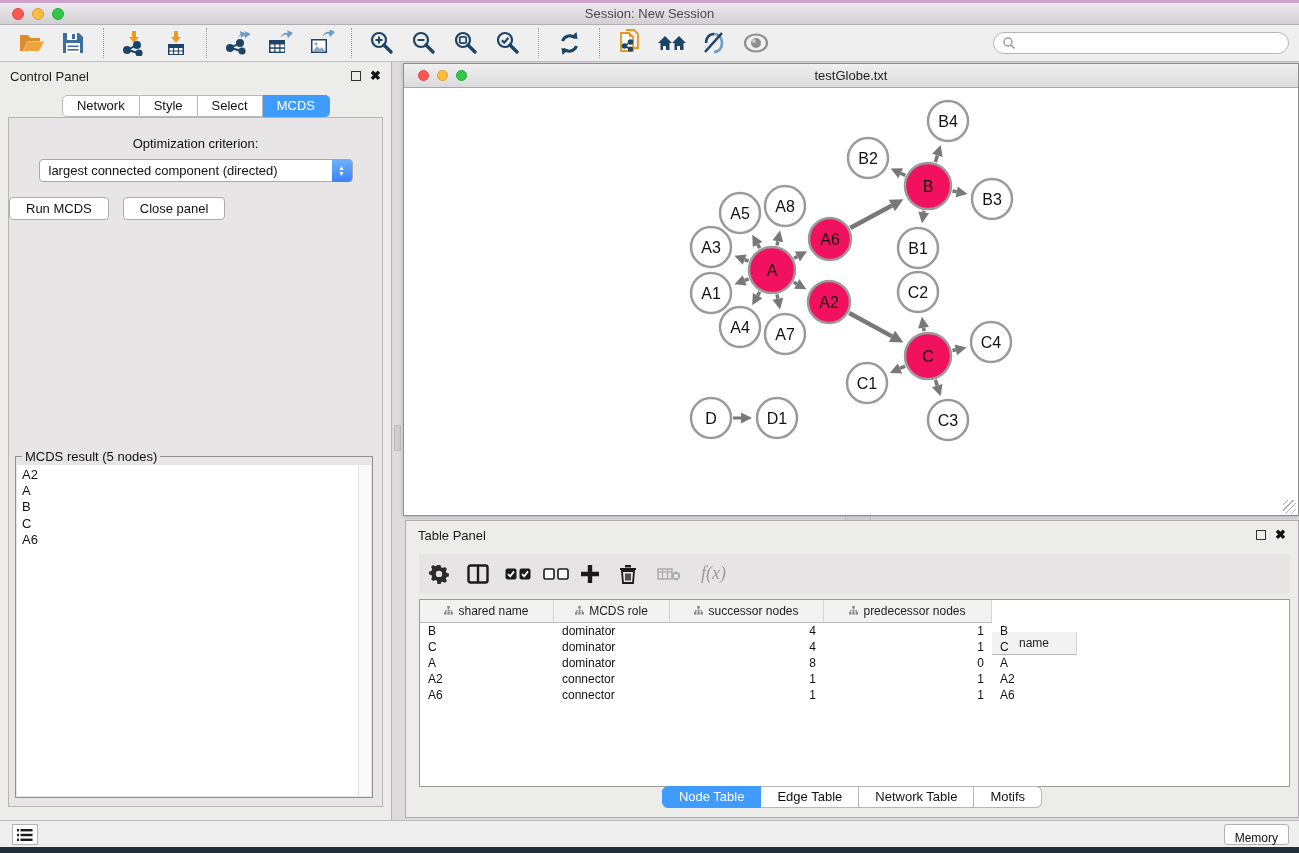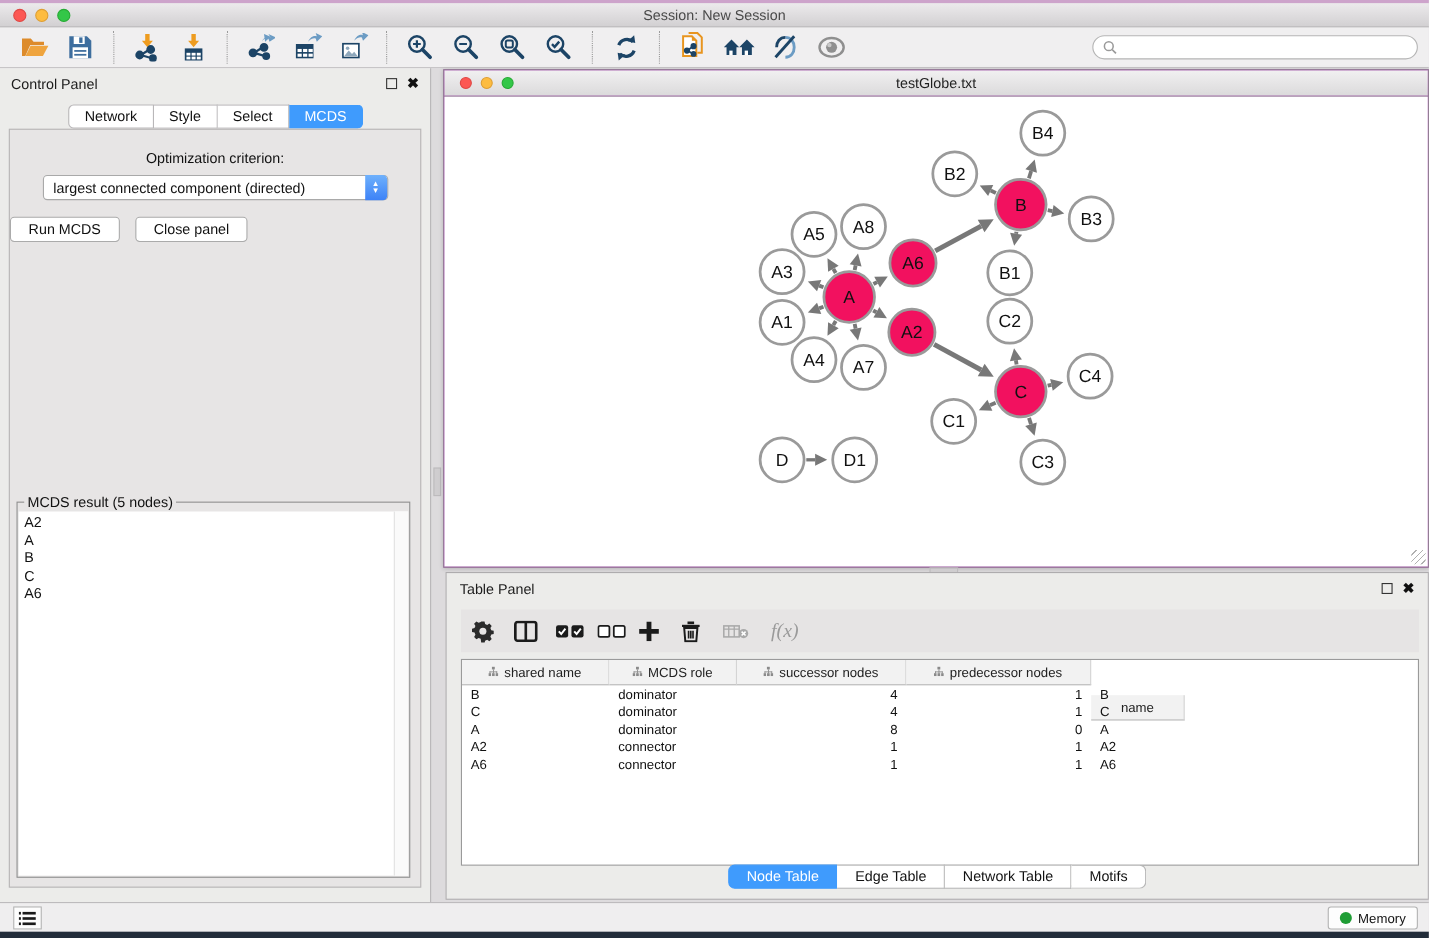--- a/index.html
+++ b/index.html
@@ -60,21 +60,21 @@
   .result-group { position:absolute; left:6px; right:9px; top:338px; bottom:8px; border:1px solid #8f8f8f; }
   .result-legend { position:absolute; left:6px; top:-8px; background:#e7e5e5; padding:0 3px; font-size:13px; color:#111; }
   .result-list { position:absolute; left:1px; right:1px; top:8px; bottom:1px; background:#fff; overflow:hidden;
     padding:2px 0 0 5px; font-size:13px; line-height:16.2px; color:#111; }
   .result-scrollbar { position:absolute; right:1px; top:8px; bottom:1px; width:13px; background:#fafafa; border-left:1px solid #e2e2e2; }
 
   
   .v-divider-handle { position:absolute; left:394px; top:425px; width:7px; height:26px; background:#cfcdcf; border:1px solid #bdbbbd; }
 
   
-  .net-window { position:absolute; left:403px; top:63px; width:896px; height:453px; border:1px solid #8e8e8e; background:#a21caf;
+  .net-window { position:absolute; left:403px; top:63px; width:896px; height:453px; border:1px solid #8e8e8e; background:#fdba74;
     box-shadow:0 1px 4px rgba(0,0,0,0.18); }
   .net-titlebar { height:24px; background:linear-gradient(#f1f0f1,#dbdadb); border-bottom:1px solid #a8a8a8;
     display:flex; align-items:center; position:relative; }
   .net-titlebar .tl-group { margin-left:14px; }
   .net-titlebar .tl { width:11px; height:11px; }
   .net-title { position:absolute; left:0; right:0; text-align:center; font-size:13px; color:#1f1f1f; }
   .net-canvas { position:absolute; left:0; top:24px; right:0; bottom:0; background:#fff; overflow:hidden; }
   .resize-grip { position:absolute; right:2px; bottom:2px; width:13px; height:13px;
     background:repeating-linear-gradient(135deg, transparent 0 3px, #b0b0b0 3px 4px); }
 
@@ -103,21 +103,21 @@
     font-size:13px; color:#111; }
   .tp-tab:first-child { border-left:1px solid #b6b6b6; border-radius:6px 0 0 6px; }
   .tp-tab:last-child { border-radius:0 6px 6px 0; }
   .tp-tab.active { background:#3f9bfd; border-color:#3f9bfd; color:#fff; }
 
   
   .status-bar { position:absolute; left:0; top:820px; width:1299px; height:27px; background:#efeeef; border-top:1px solid #bdbbbd; }
   .statuslist-btn { position:absolute; left:12px; top:3px; width:26px; height:21px; background:#fdfdfd; border:1px solid #b2b2b2;
     display:flex; align-items:center; justify-content:center; }
   .memory-btn { position:absolute; right:10px; top:3px; height:21px; background:#fdfdfd; border:1px solid #b2b2b2; border-radius:3px;
-    display:flex; align-items:center; gap:6px; padding:0 10px; font-size:12px; color:#111; }
+    display:flex; align-items:center; gap:6px; padding:0 10px; font-size:12px; color:#111;flex-direction:column; }
   .memory-dot { width:11px; height:11px; border-radius:50%; background:#1f9d35; }
   .desktop-strip-bottom { position:absolute; left:0; top:847px; width:1299px; height:6px; background:#222d3a; }
 </style>
 </head>
 <body>
 
 <div class="desktop-strip-top"></div>
 <div class="titlebar">
   <div class="tl-group">
     <span class="tl red"></span>

